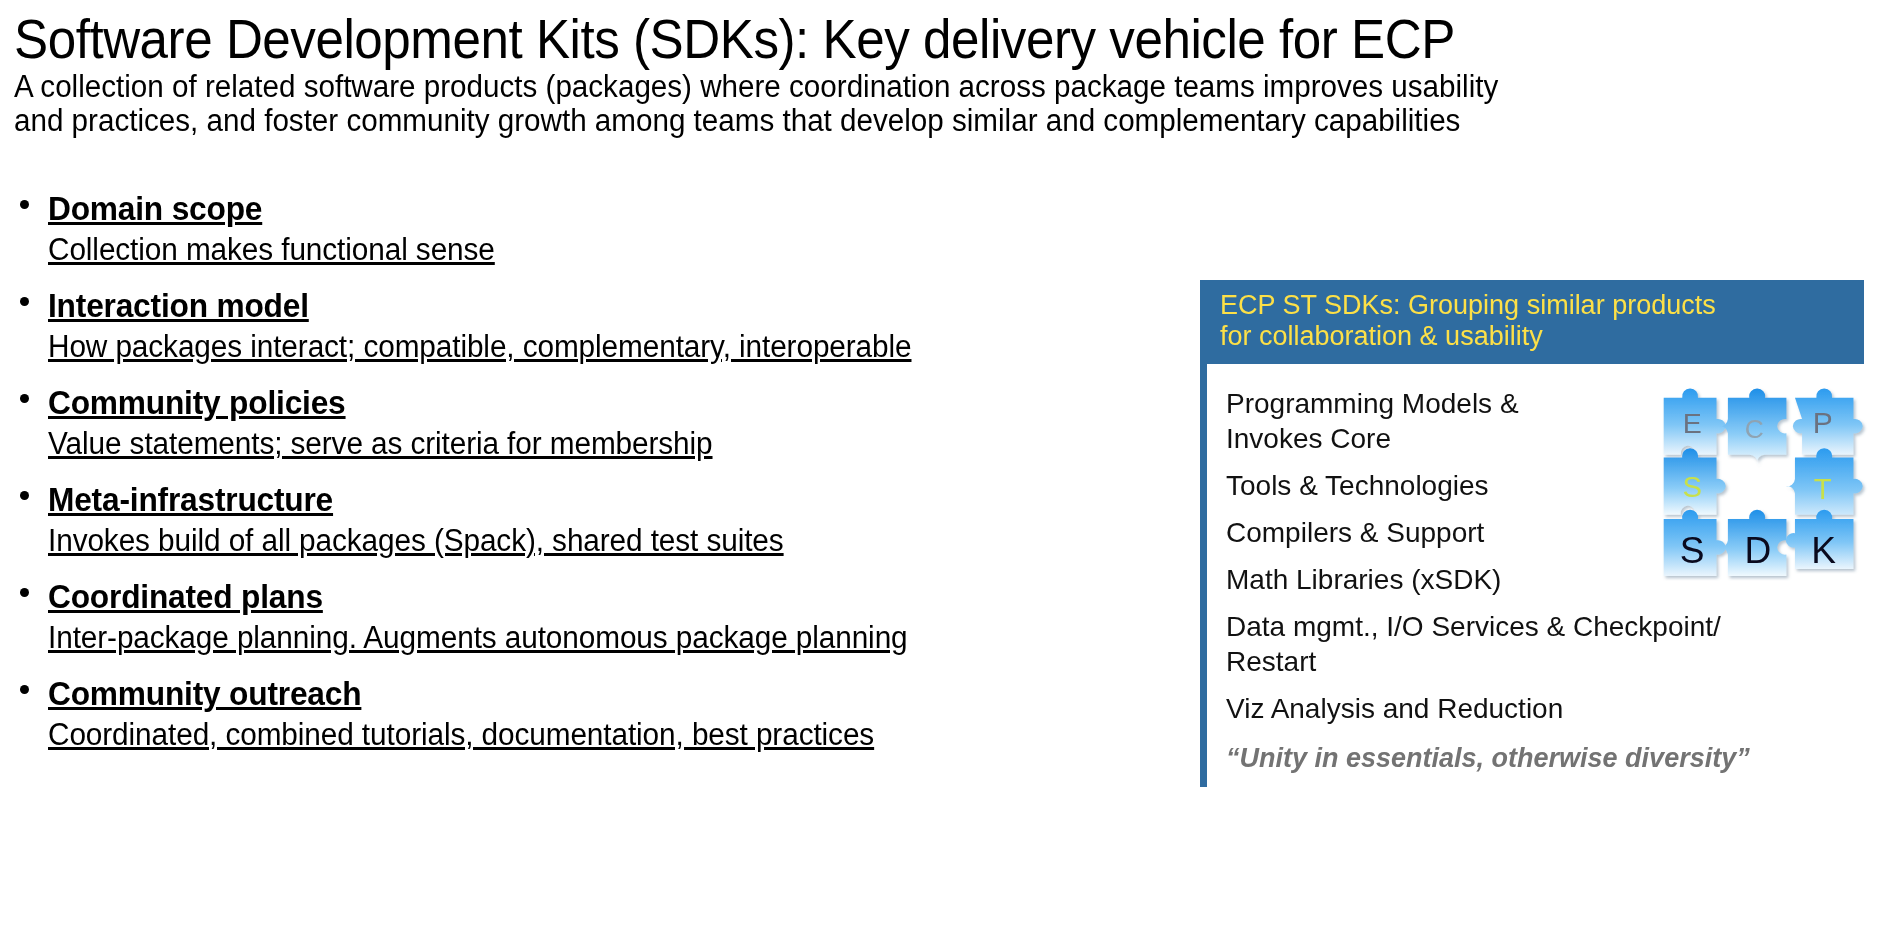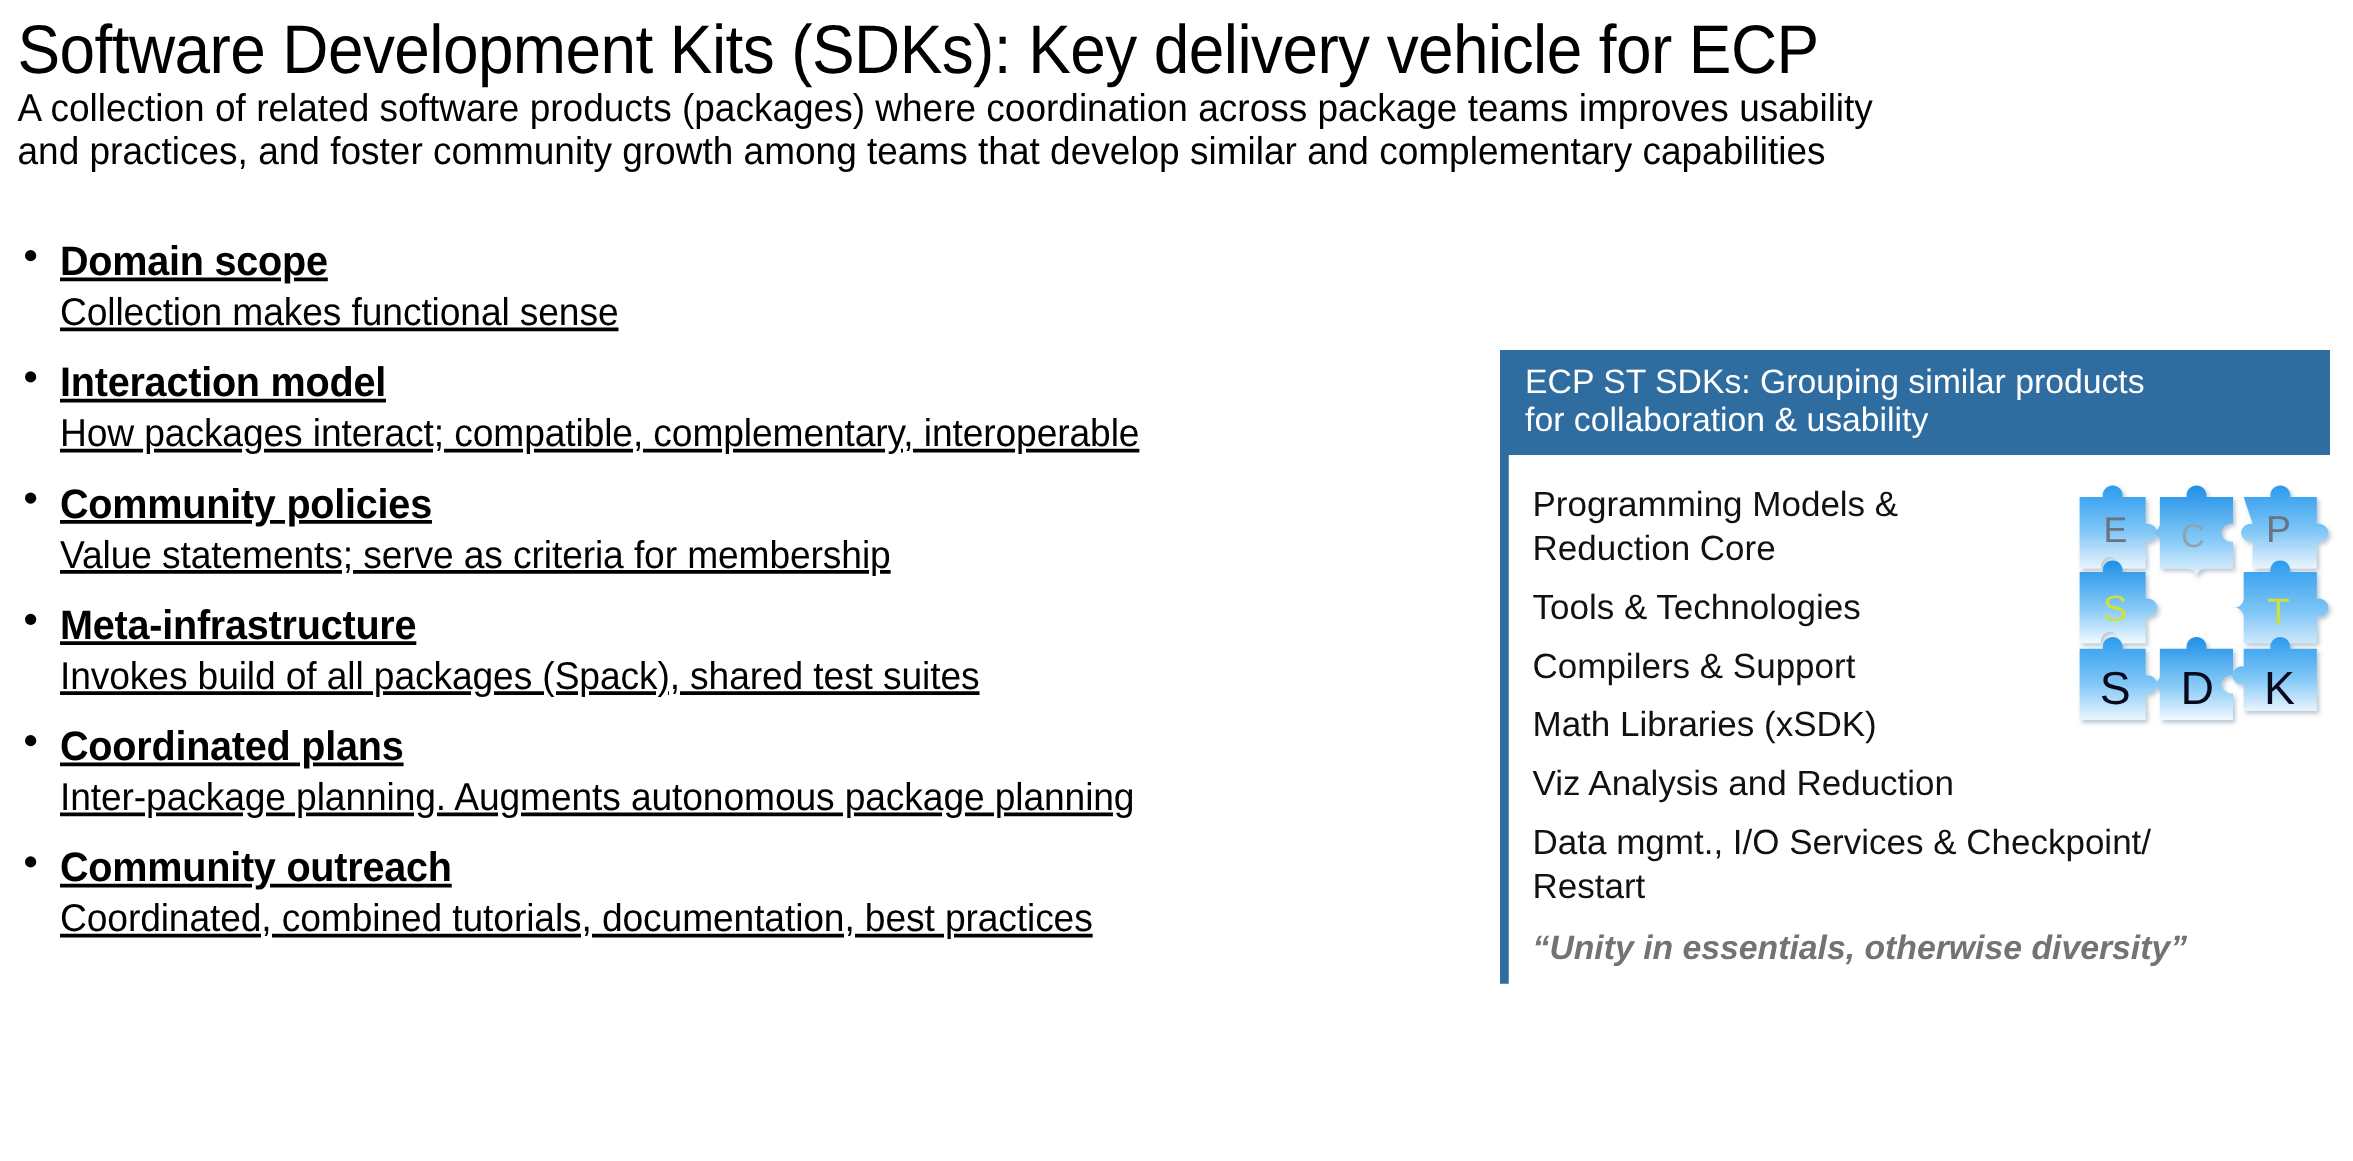--- a/index.html
+++ b/index.html
@@ -88,21 +88,21 @@
 
   
   #sdk-panel {
     position: absolute;
     left: 1200px;
     top: 280px;
     width: 664px;
   }
   #sdk-panel-header {
     background: #2F6CA0;
-    color: #ffffff;
+    color: #fde047;
     padding: 10px 14px 12px 20px;
     font-size: 27px;
     line-height: 31px;
     font-weight: 400;
     box-sizing: border-box;
     width: 664px;
   }
   #sdk-panel-header .hdr-line { display: block; white-space: nowrap; }
 
   #sdk-panel-body {
@@ -263,42 +263,42 @@
           <text x="140" y="268" font-size="52" fill="#0A0A1E">D</text>
           <text x="232" y="268" font-size="52" fill="#0A0A1E">K</text>
         </g>
       </svg>
     </div>
 
     <div id="sdk-items">
 
       <div class="sdk-item">
         <span class="sdk-line">Programming Models &amp;</span>
-        <span class="sdk-line">Reduction Core</span>
+        <span class="sdk-line">Invokes Core</span>
       </div>
 
       <div class="sdk-item">
         <span class="sdk-line">Tools &amp; Technologies</span>
       </div>
 
       <div class="sdk-item">
         <span class="sdk-line">Compilers &amp; Support</span>
       </div>
 
       <div class="sdk-item">
         <span class="sdk-line">Math Libraries (xSDK)</span>
-      </div>
-
-      <div class="sdk-item">
-        <span class="sdk-line">Viz Analysis and Reduction</span>
       </div>
 
       <div class="sdk-item">
         <span class="sdk-line">Data mgmt., I/O Services &amp; Checkpoint/</span>
         <span class="sdk-line">Restart</span>
       </div>
 
+      <div class="sdk-item">
+        <span class="sdk-line">Viz Analysis and Reduction</span>
+      </div>
+
     </div>
 
     <div id="sdk-quote">“Unity in essentials, otherwise diversity”</div>
 
   </div>
 </div>
 
 </body></html>

